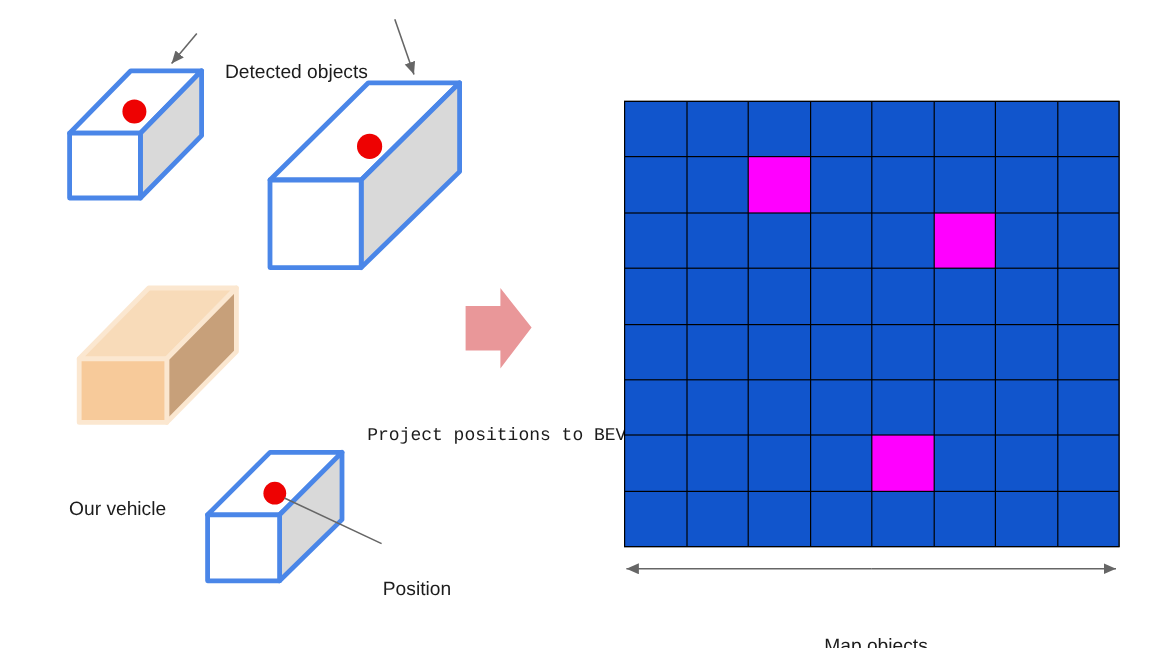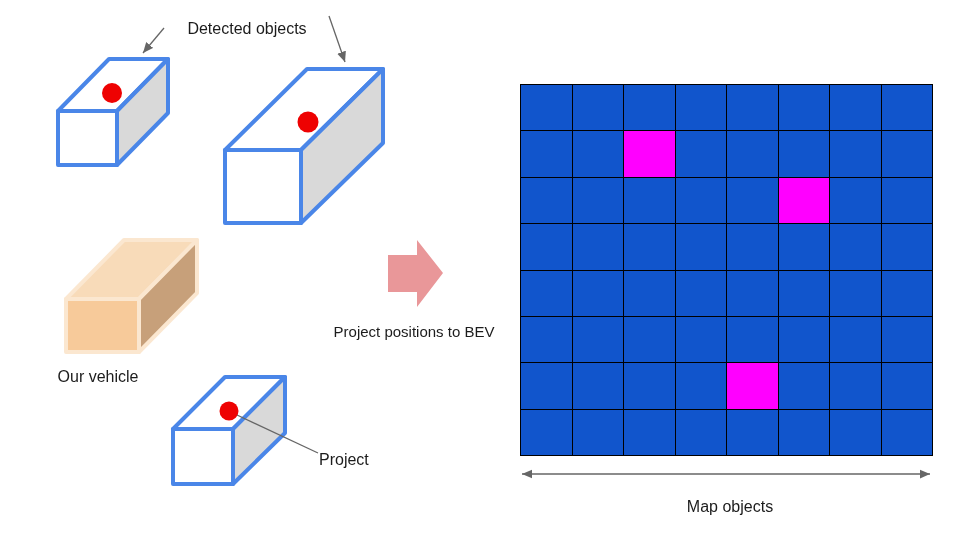--- a/index.html
+++ b/index.html
@@ -18,23 +18,23 @@
   
   .vface{stroke:var(--vehicle-outline);stroke-width:4;stroke-linejoin:round;}
   .vface.top{fill:var(--vehicle-top);}
   .vface.front{fill:var(--vehicle-front);}
   .vface.side{fill:var(--vehicle-side);}
 
   .ann{stroke:var(--annotation-line);stroke-width:1.3;fill:none;}
   .marker-head{fill:var(--annotation-line);}
   .proj-arrow{fill:var(--project-arrow-fill);}
 
-  .lbl{position:absolute;font-size:16px;line-height:1.2;white-space:nowrap;}
+  .lbl{position:absolute;font-size:16px;line-height:1.2;white-space:nowrap;margin-top:32px;}
   .lbl.centered{transform:translateX(-50%);}
-  .lbl-project{font-size:15px;}
+  .lbl-project{font-size:15px;font-family:Liberation Mono, monospace;}
 
   .bev-grid{
     position:absolute;left:520px;top:84px;width:413px;height:372px;
     box-sizing:border-box;display:grid;
     grid-template-columns:repeat(8,1fr);grid-template-rows:repeat(8,1fr);
     gap:1px;background:var(--grid-line);border:1px solid var(--grid-line);
   }
   .cell{background:var(--grid-cell);}
   .cell.hi{background:var(--grid-highlight);}
 </style>
@@ -84,22 +84,22 @@
 
     <polygon class="proj-arrow" points="388,255 417,255 417,240 443,273 417,307 417,292 388,292"></polygon>
 
     <g>
       <line class="ann" x1="726" y1="474" x2="522" y2="474" marker-end="url(#ah)"></line>
       <line class="ann" x1="726" y1="474" x2="930" y2="474" marker-end="url(#ah)"></line>
     </g>
   </svg>
 
   <div class="lbl centered" style="left:247px;top:19px;">Detected objects</div>
-  <div class="lbl centered" style="left:98px;top:367px;">Our vehicle</div>
-  <div class="lbl" style="left:319px;top:450px;">Project</div>
+  <div class="lbl centered" style="left:98px;top:383px;">Our vehicle</div>
+  <div class="lbl" style="left:319px;top:450px;">Position</div>
   <div class="lbl centered lbl-project" style="left:414px;top:323px;">Project positions to BEV</div>
   <div class="lbl centered" style="left:730px;top:497px;">Map objects</div>
 
   <div class="bev-grid">
       <div class="cell"></div>
       <div class="cell"></div>
       <div class="cell"></div>
       <div class="cell"></div>
       <div class="cell"></div>
       <div class="cell"></div>

